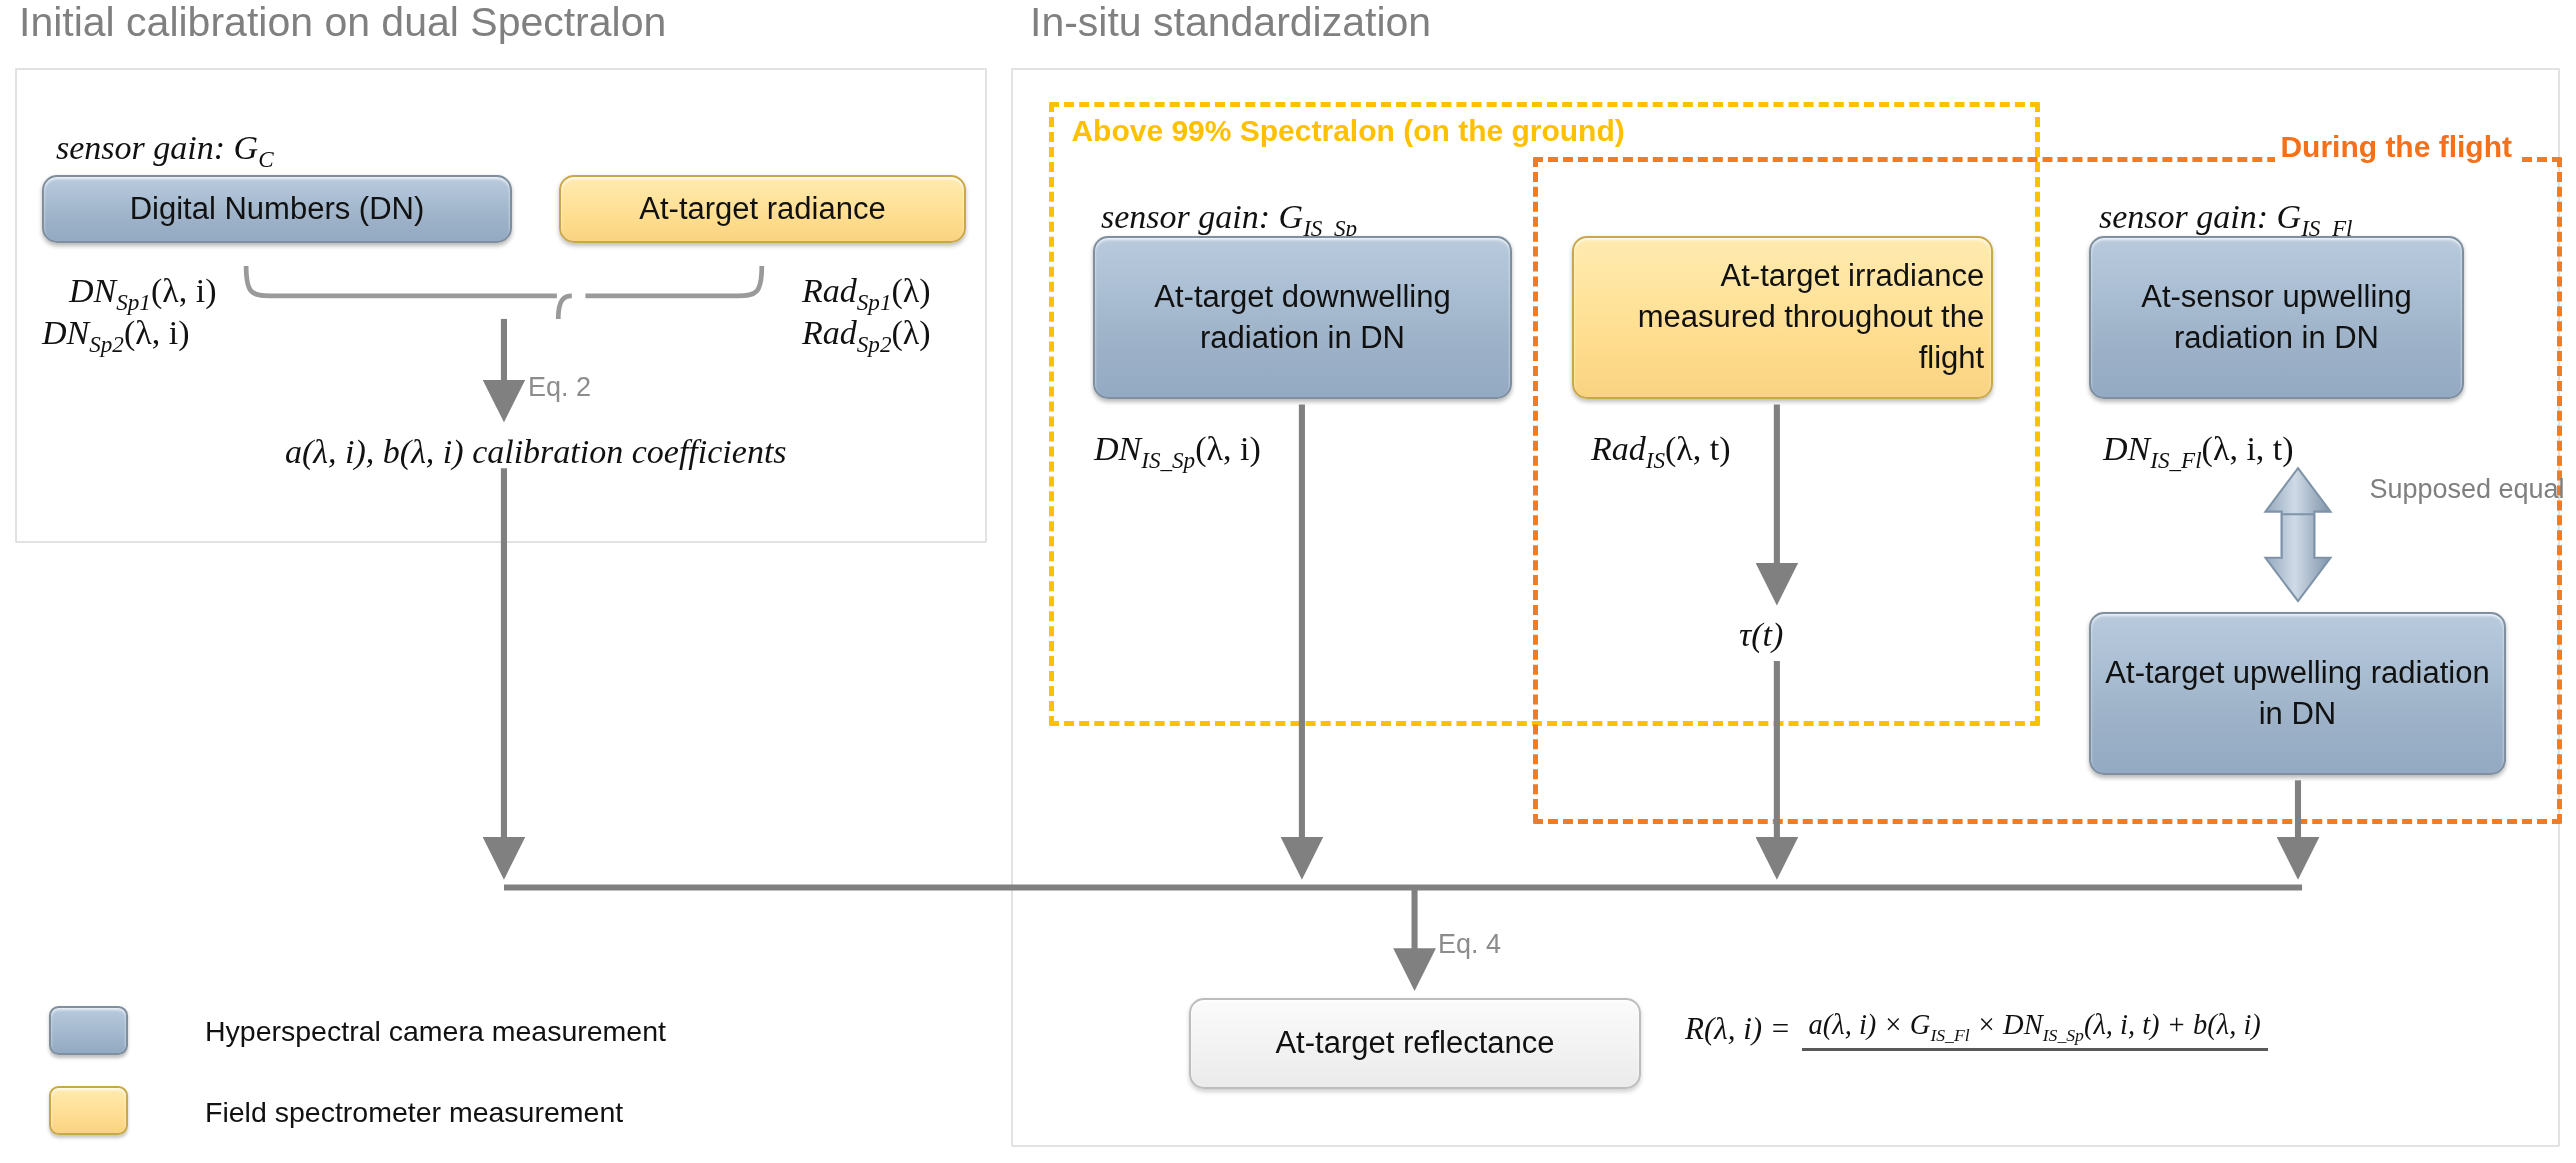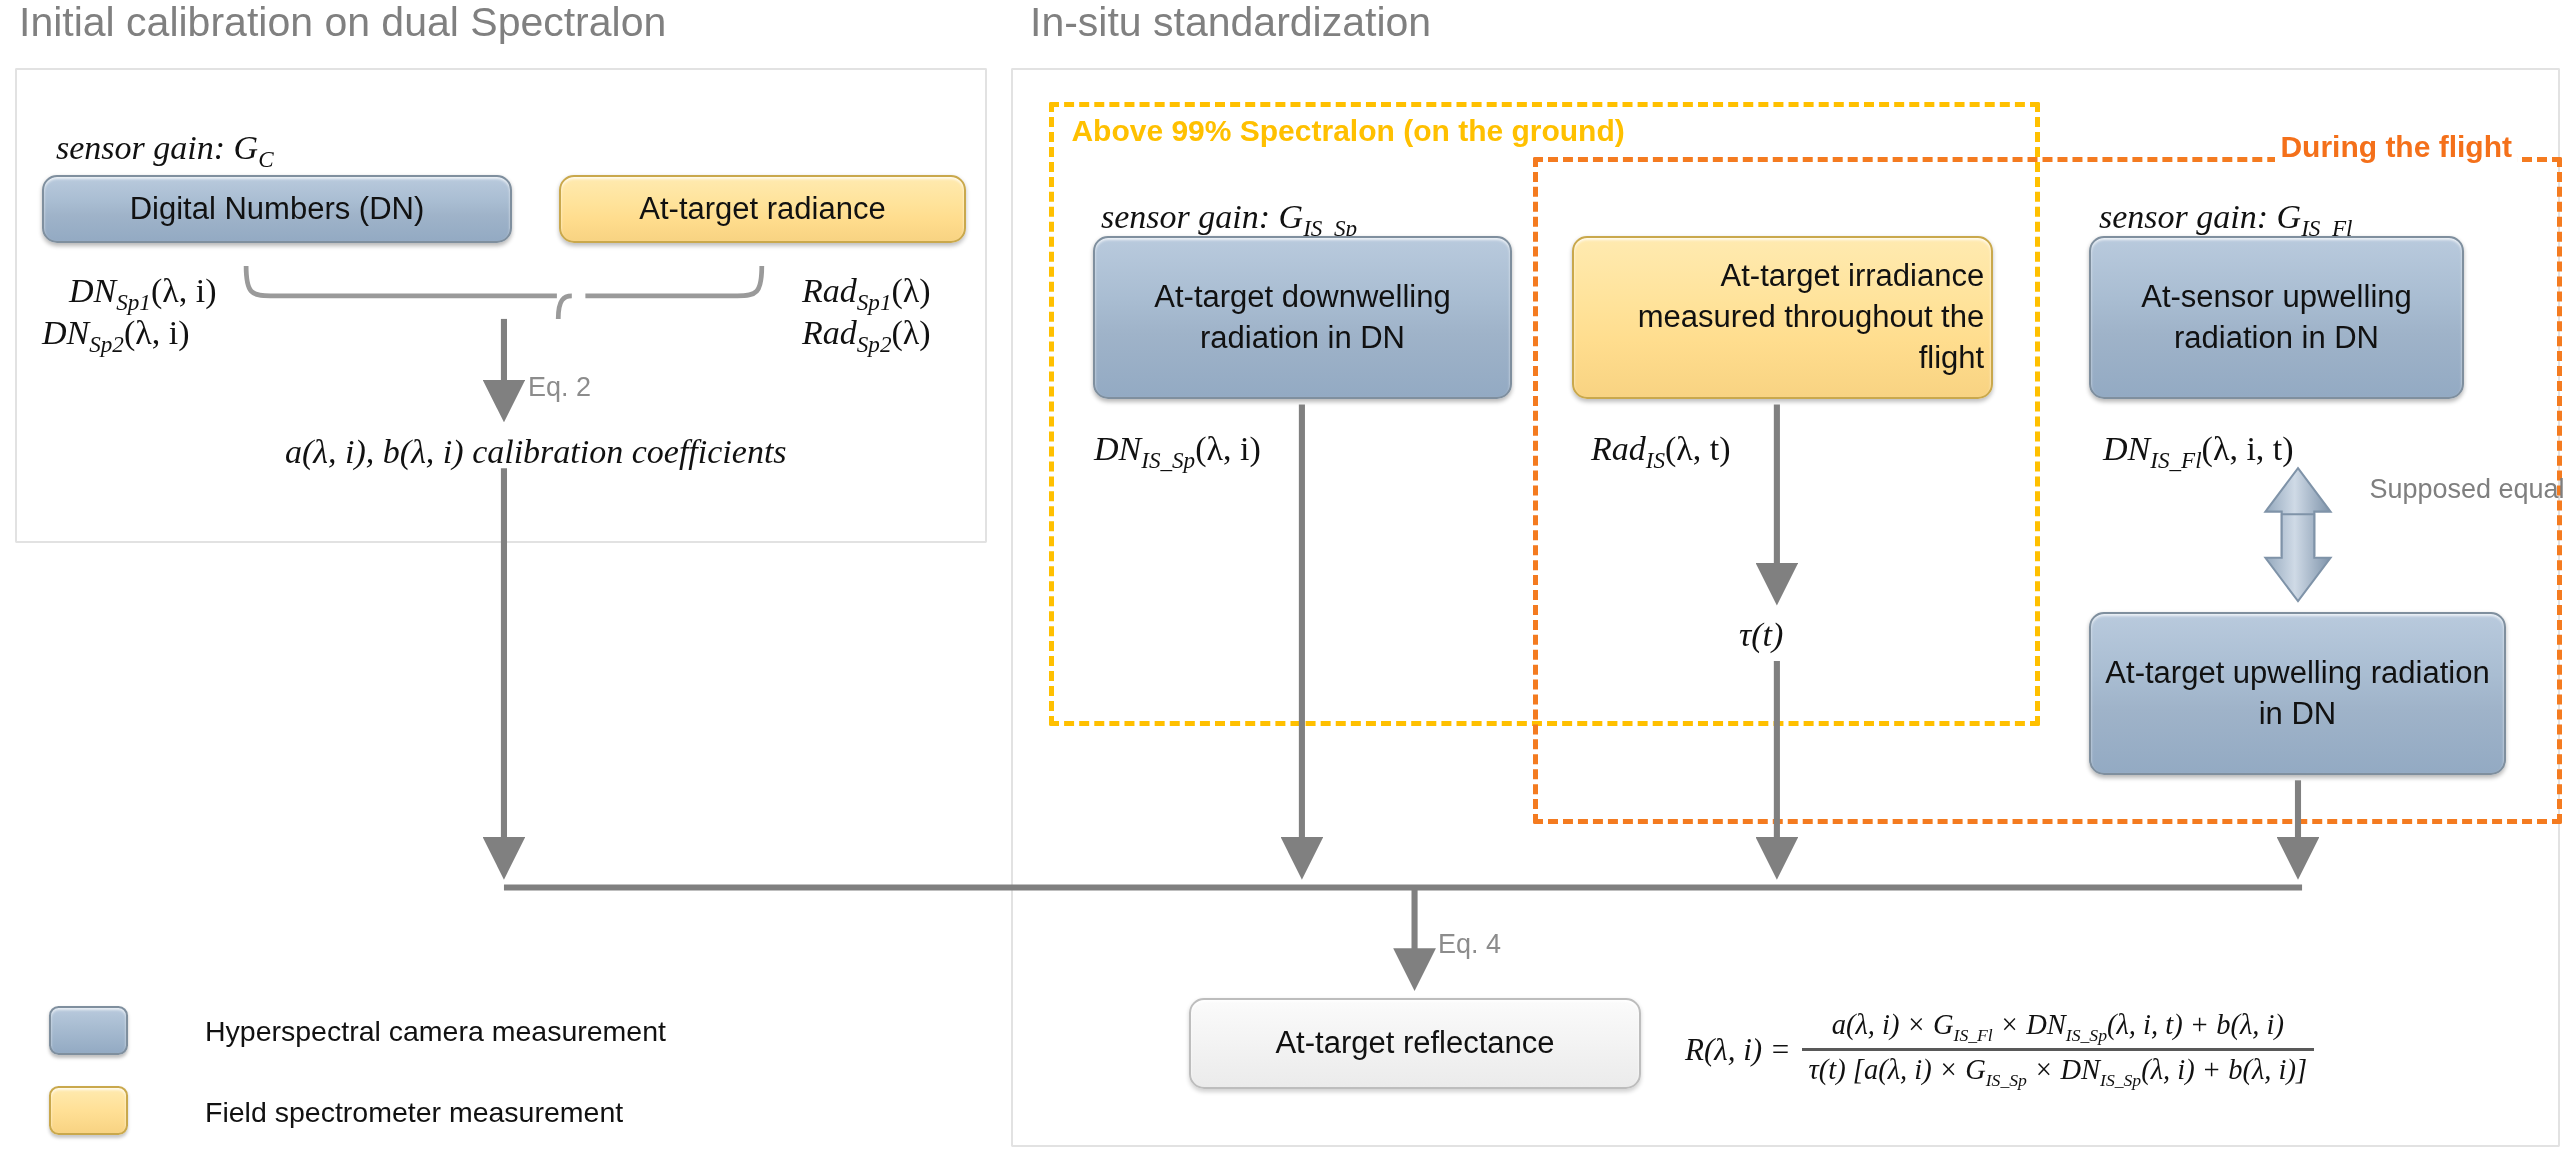--- a/index.html
+++ b/index.html
@@ -153,21 +153,20 @@
 
   <div class="node grey" style="left:1189px;top:998px;width:452px;height:91px;">
     <span>At-target reflectance</span>
   </div>
 
   <div class="frac" style="left:1685px;top:1006px;">
     <div class="lhs">R(λ, i) =</div>
     <div class="stack">
       <div class="num"><span>a(λ, i) × G</span><sub class="t">IS_Fl</sub><span> × DN</span><sub class="t">IS_Sp</sub><span>(λ, i, t) + b(λ, i)</span></div>
       <div class="bar"></div>
-      <div class="den"><span>τ(t) [a(λ, i) × G</span><sub class="t">IS_Sp</sub><span> × DN</span><sub class="t">IS_Sp</sub><span>(λ, i) + b(λ, i)]</span></div>
     </div>
   </div>
 
   <div class="legend-sw blue" style="left:49px;top:1006px;"></div>
   <div class="legend-txt" style="left:205px;top:1015px;">Hyperspectral camera measurement</div>
   <div class="legend-sw yellow" style="left:49px;top:1086px;"></div>
   <div class="legend-txt" style="left:205px;top:1096px;">Field spectrometer measurement</div>
 
   <svg class="ov" viewBox="0 0 3795 1714">
     <defs>

